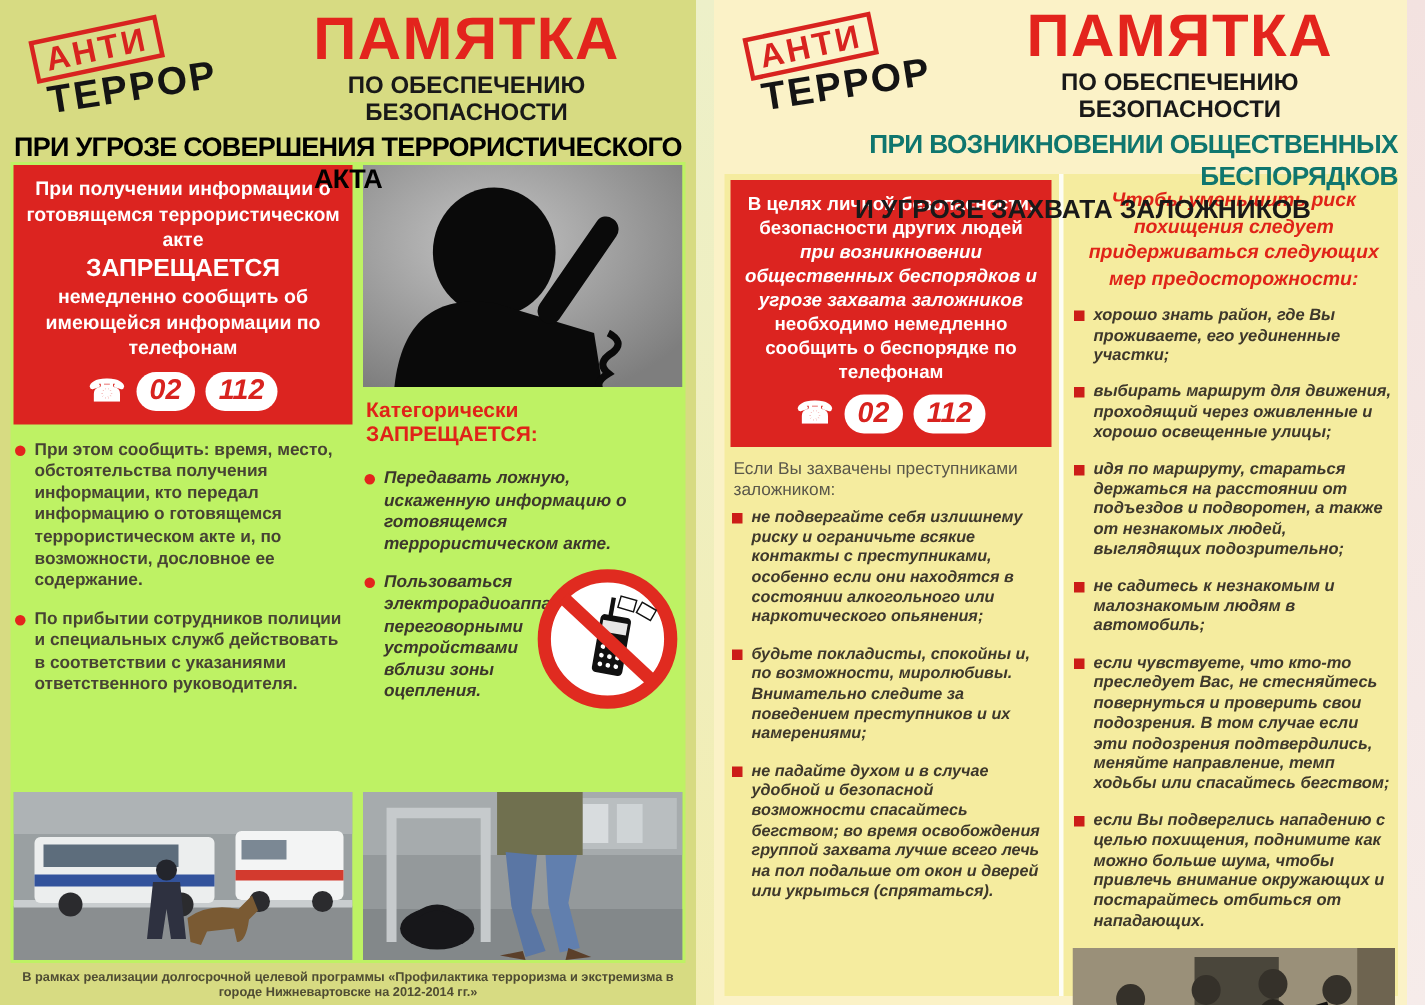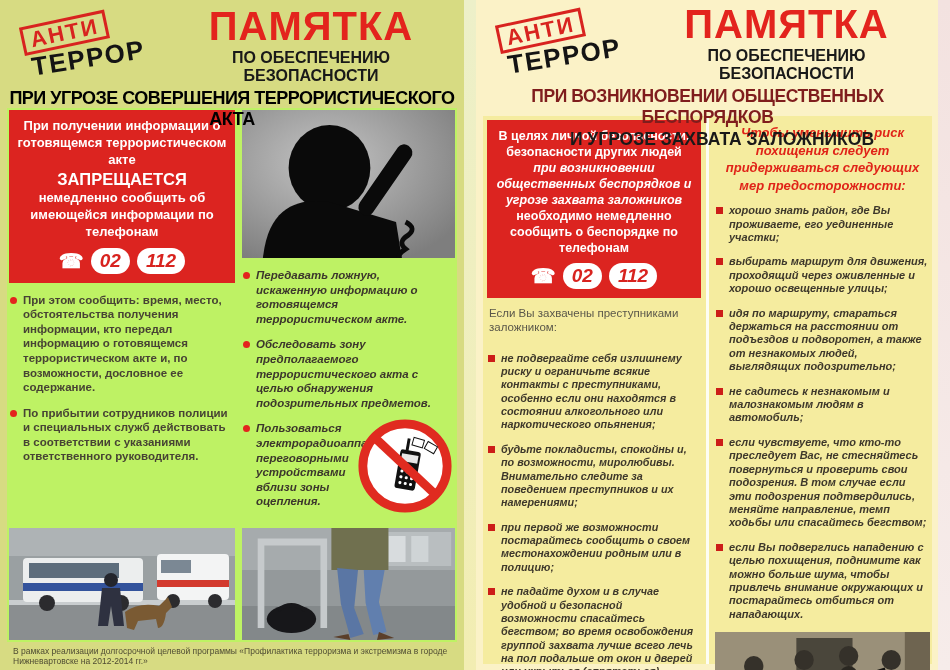--- a/index.html
+++ b/index.html
@@ -46,36 +46,36 @@
   .l-bullets li { font-size:11.5px; font-weight:bold; color:#474334; line-height:1.27; }
   .m-items li { font-size:11.5px; font-weight:bold; font-style:italic; color:#3c372c; line-height:1.27; margin-bottom:13px; }
   .prohibit-heading { color:#e02318; font-weight:bold; font-size:14px; margin:7px 0 5px 2px; flex:none; }
   .with-sign { display:flex; align-items:flex-start; }
   .ws-text { flex:1; min-width:0; }
   .sign-svg { flex:none; width:98px; height:98px; margin:-4px 0 0 2px; }
   .photo-bottom { margin-top:auto; flex:none; }
   .photo { display:block; }
   .lfooter {
     flex:1; display:flex; align-items:center; justify-content:center;
-    font-size:8.5px; color:#4f4c33; padding:0 6px;
+    font-size:8.5px; color:#4f4c33; text-align:center; padding:0 6px;font-weight:bold;
   }
   
   .panel-gap { width:12px; flex:none; background:linear-gradient(#edf0c9,#f2edb2); }
   .panel-right {
     width:462px; flex:none; background:#fbf2c7; box-sizing:border-box;
     padding:4px 6px 0 7px; display:flex; flex-direction:column;
   }
   .rheader { position:relative; height:112px; flex:none; }
   .rtitles { margin-left:158px; text-align:center; }
-  .rsub2 { text-align:center; color:#7f1d1d; font-weight:bold; font-size:17.5px; letter-spacing:-0.4px; margin-top:3px; }
+  .rsub2 { text-align:right; color:#0f766e; font-weight:bold; font-size:17.5px; letter-spacing:-0.4px; margin-top:3px; }
   .rsub3 { text-align:center; color:#191919; font-weight:bold; font-size:17.5px; margin-top:1px;padding-left:29px; }
   .rcols { background:#f5ec9f; display:flex; height:548px; box-sizing:border-box; flex:none; }
   .rcol1 { width:226px; flex:none; box-sizing:border-box; padding:4px 5px 0 4px; border-right:3px solid #fdfdf4; }
   .rcol2 { flex:1; min-width:0; box-sizing:border-box; padding:4px 2px 0 6px; display:flex; flex-direction:column; }
-  .hostage-intro { font-size:11.5px; color:#5a574a; line-height:1.25; margin:8px 0 17px 2px; }
+  .hostage-intro { font-size:11.5px; color:#5a574a; line-height:1.25; margin:8px 0 4px 2px; }
   .r-hostage li { font-size:10.8px; font-weight:bold; font-style:italic; color:#3e382b; line-height:1.24; margin-bottom:5px; }
   ul.r-hostage, ul.r-prec { margin-top:2px; }
   .prec-heading { color:#e02318; font-weight:bold; font-style:italic; font-size:13px; line-height:1.35; text-align:center; margin:4px 2px 8px 2px; flex:none; }
   .r-prec li { font-size:11px; font-weight:bold; font-style:italic; color:#3e382b; line-height:1.22; margin-bottom:5px; }
   .edge-strip { flex:1; background:linear-gradient(#f3e2e0,#f6ecea); }
 </style>
 </head>
 <body>
 
 <div class="poster">
@@ -140,23 +140,23 @@
             </radialGradient>
           </defs>
           <rect width="224" height="148" fill="url(#gsil)"></rect>
           <circle cx="92" cy="58" r="43" fill="#0a0a0a"></circle>
           <path d="M22 148 C28 94 62 88 92 92 L162 112 L168 148 Z" fill="#0a0a0a"></path>
           <g transform="rotate(36 150 72)">
             <rect x="141" y="28" width="17" height="84" rx="8" fill="#0a0a0a"></rect>
           </g>
           <path d="M172 112 q12 6 3 13 q-12 7 -3 14 q-12 7 -3 14" stroke="#0a0a0a" stroke-width="5" fill="none"></path>
         </svg>
+        <div class="prohibit-heading">Категорически ЗАПРЕЩАЕТСЯ:</div>
         <ul class="blist m-items">
           <li>Передавать ложную, искаженную информацию о готовящемся террористическом акте.</li>
-          <li>Обследовать зону предполагаемого террористического акта с целью обнаружения подозрительных предметов.</li>
           <li class="with-sign">
             <span class="ws-text">Пользоваться электрорадиоаппаратурой, переговорными устройствами вблизи зоны оцепления.</span>
             <svg class="sign-svg" viewBox="0 0 100 100">
               <circle cx="50" cy="50" r="43" fill="#ffffff" stroke="#e02b20" stroke-width="9"></circle>
               <g transform="rotate(10 52 55)">
                 <rect x="42" y="34" width="21" height="40" rx="3" fill="#111111"></rect>
                 <rect x="47" y="22" width="3" height="14" fill="#111111"></rect>
                 <circle cx="47" cy="56" r="1.6" fill="#ffffff"></circle>
                   <circle cx="52.5" cy="56" r="1.6" fill="#ffffff"></circle>
                   <circle cx="58" cy="56" r="1.6" fill="#ffffff"></circle>
@@ -222,21 +222,20 @@
           <div class="phones">
             <span class="phone-glyph">☎</span>
             <span class="oval">02</span>
             <span class="oval">112</span>
           </div>
         </div>
         <div class="hostage-intro">Если Вы захвачены преступниками заложником:</div>
         <ul class="blist squares r-hostage">
           <li>не подвергайте себя излишнему риску и ограничьте всякие контакты с преступниками, особенно если они находятся в состоянии алкогольного или наркотического опьянения;</li>
           <li>будьте покладисты, спокойны и, по возможности, миролюбивы. Внимательно следите за поведением преступников и их намерениями;</li>
-          <li>при первой же возможности постарайтесь сообщить о своем местонахождении родным или в полицию;</li>
           <li>не падайте духом и в случае удобной и безопасной возможности спасайтесь бегством; во время освобождения группой захвата лучше всего лечь на пол подальше от окон и дверей или укрыться (спрятаться).</li>
         </ul>
       </div>
 
       <div class="rcol2">
         <div class="prec-heading">Чтобы уменьшить риск похищения следует придерживаться следующих мер предосторожности:</div>
         <ul class="blist squares r-prec">
           <li>хорошо знать район, где Вы проживаете, его уединенные участки;</li>
           <li>выбирать маршрут для движения, проходящий через оживленные и хорошо освещенные улицы;</li>
           <li>идя по маршруту, стараться держаться на расстоянии от подъездов и подворотен, а также от незнакомых людей, выглядящих подозрительно;</li>

